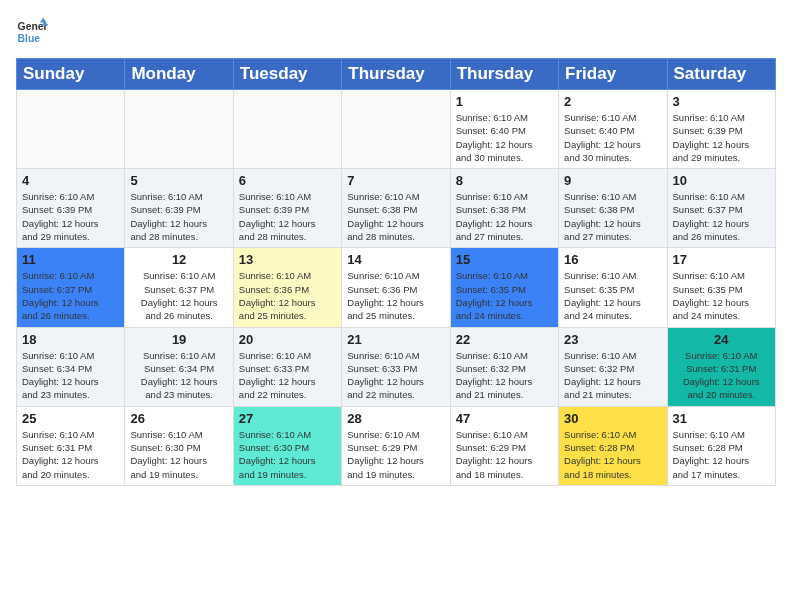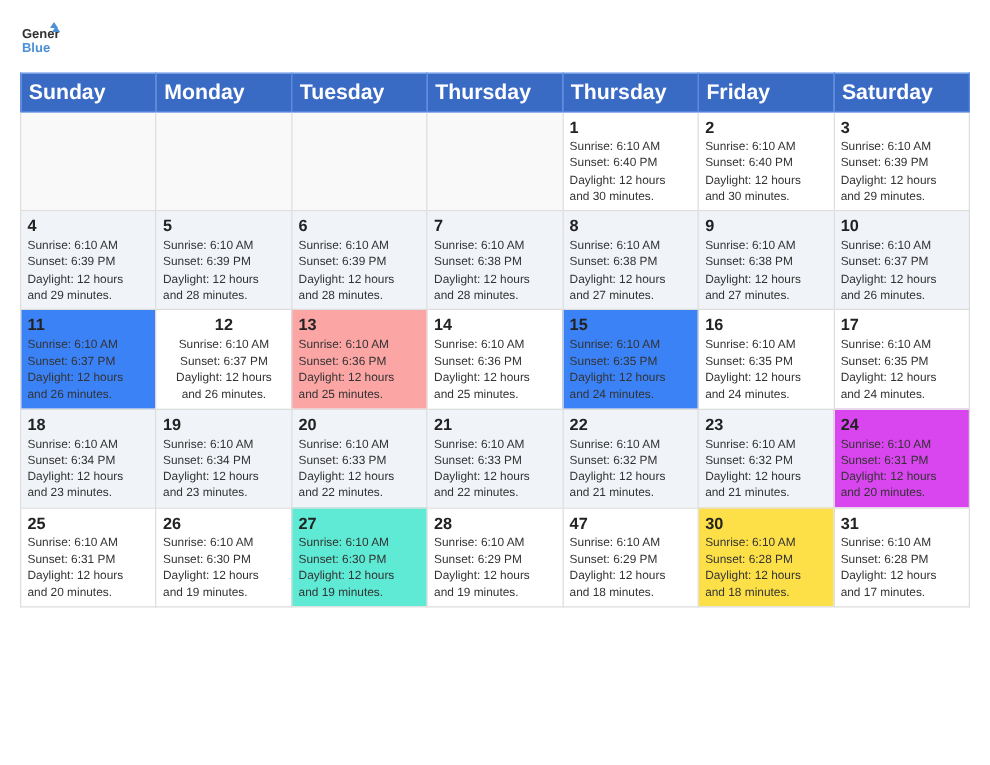--- a/index.html
+++ b/index.html
@@ -198,21 +198,21 @@
 Daylight: 12 hours
 and 26 minutes.</div>
         </td>
         <td style="background: rgb(255, 255, 255); text-align: center;">
           <span class="day-num">12</span>
           <div class="day-detail" style="white-space: pre-line;">Sunrise: 6:10 AM
 Sunset: 6:37 PM
 Daylight: 12 hours
 and 26 minutes.</div>
         </td>
-        <td style="background: #fca5a5;">
+        <td style="background: #fef9c3;">
           <span class="day-num">13</span>
           <div class="day-detail" style="white-space: pre-line;">Sunrise: 6:10 AM
 Sunset: 6:36 PM
 Daylight: 12 hours
 and 25 minutes.</div>
         </td>
         <td style="background: rgb(255, 255, 255);">
           <span class="day-num">14</span>
           <div class="day-detail" style="white-space: pre-line;">Sunrise: 6:10 AM
 Sunset: 6:36 PM
@@ -242,21 +242,21 @@
         </td>
       </tr>
       <tr>
         <td style="background: rgb(240, 243, 248);">
           <span class="day-num">18</span>
           <div class="day-detail" style="white-space: pre-line;">Sunrise: 6:10 AM
 Sunset: 6:34 PM
 Daylight: 12 hours
 and 23 minutes.</div>
         </td>
-        <td style="background: rgb(240, 243, 248);">
+        <td style="background: rgb(240, 243, 248); text-align: center;">
           <span class="day-num">19</span>
           <div class="day-detail" style="white-space: pre-line;">Sunrise: 6:10 AM
 Sunset: 6:34 PM
 Daylight: 12 hours
 and 23 minutes.</div>
         </td>
         <td style="background: rgb(240, 243, 248);">
           <span class="day-num">20</span>
           <div class="day-detail" style="white-space: pre-line;">Sunrise: 6:10 AM
 Sunset: 6:33 PM
@@ -277,21 +277,21 @@
 Daylight: 12 hours
 and 21 minutes.</div>
         </td>
         <td style="background: rgb(240, 243, 248);">
           <span class="day-num">23</span>
           <div class="day-detail" style="white-space: pre-line;">Sunrise: 6:10 AM
 Sunset: 6:32 PM
 Daylight: 12 hours
 and 21 minutes.</div>
         </td>
-        <td style="background: #d946ef;">
+        <td style="background: #14b8a6; text-align: center;">
           <span class="day-num">24</span>
           <div class="day-detail" style="white-space: pre-line;">Sunrise: 6:10 AM
 Sunset: 6:31 PM
 Daylight: 12 hours
 and 20 minutes.</div>
         </td>
       </tr>
       <tr>
         <td style="background: rgb(255, 255, 255);">
           <span class="day-num">25</span>

